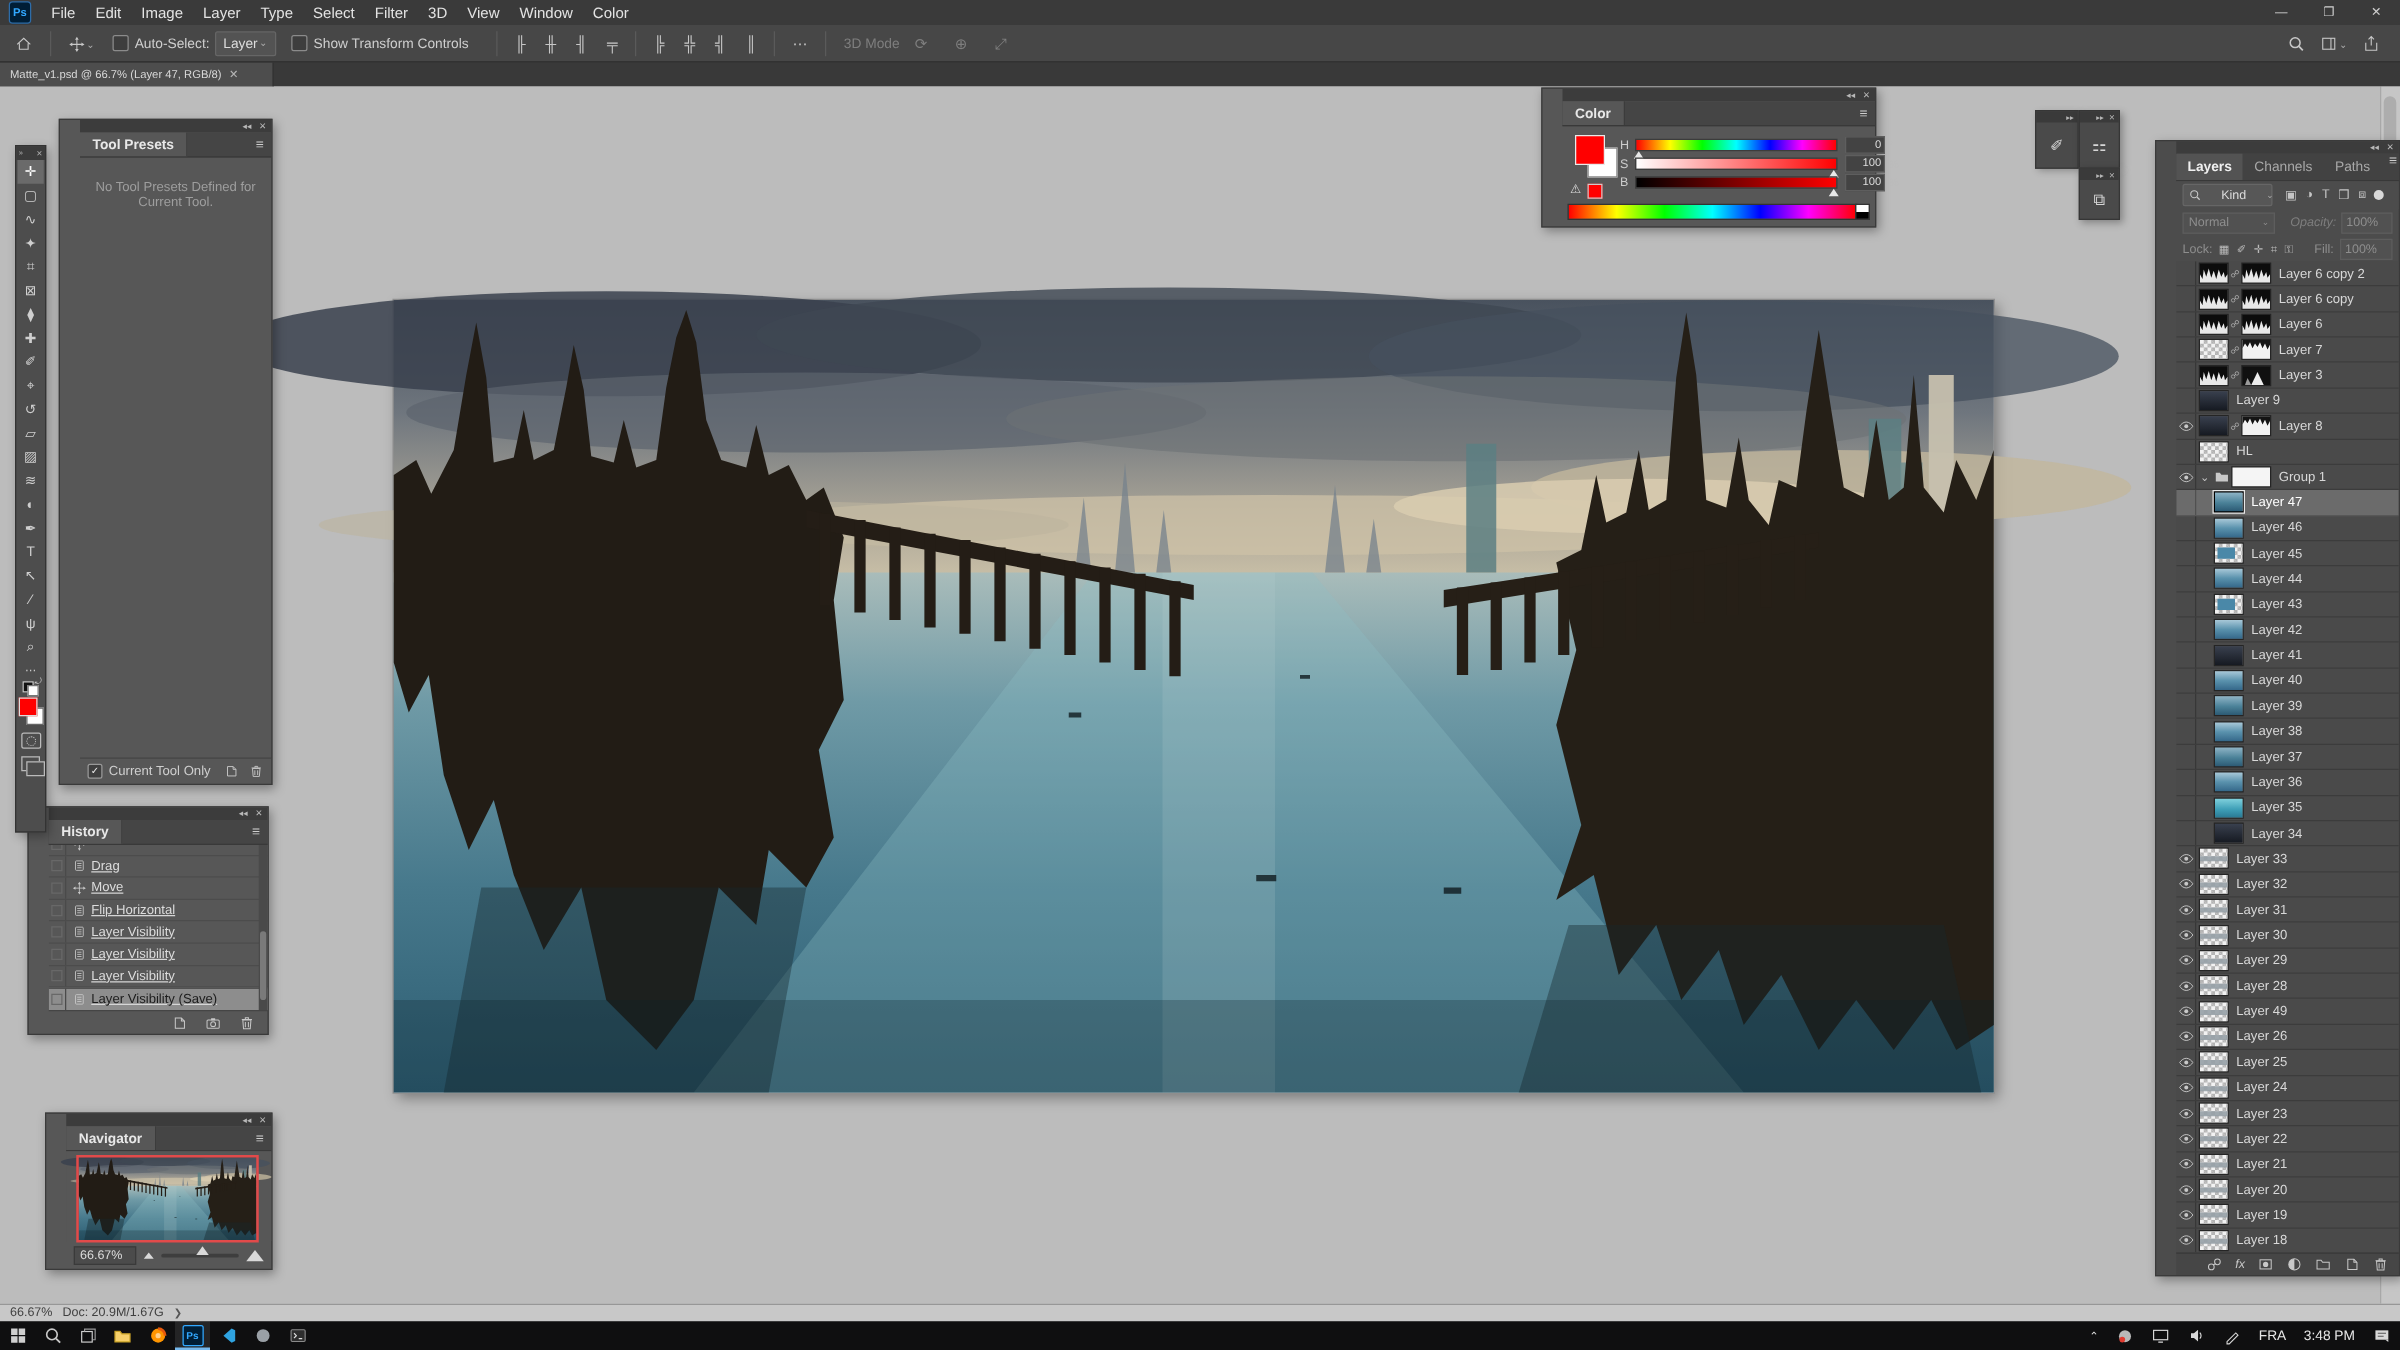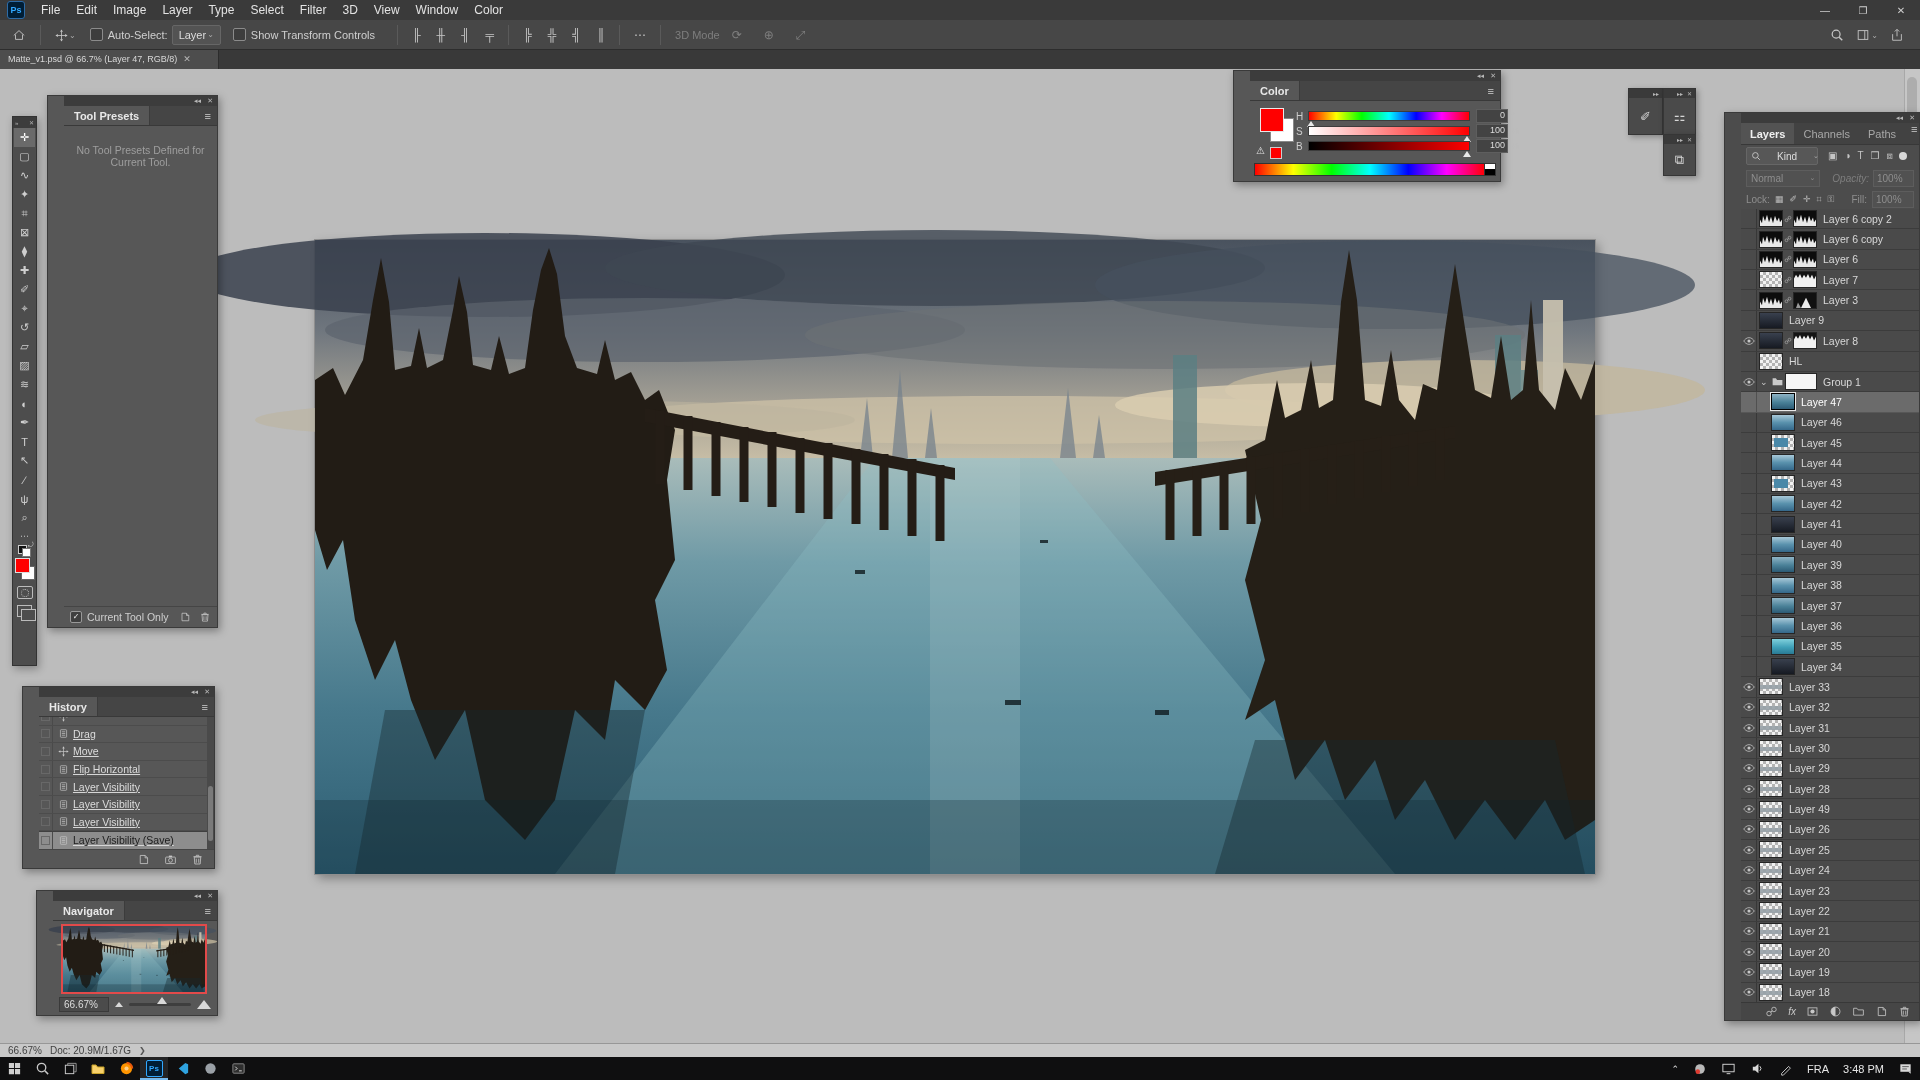--- a/index.html
+++ b/index.html
@@ -91,21 +91,21 @@
   
   .tp-panel{left:47px;top:26px;width:153px;height:531px;display:flex;flex-direction:column;}
   .tp-empty{flex:1;font-size:10.5px;color:#9e9e9e;text-align:center;padding:18px 10px 0;}
   .tp-foot{height:20px;border-top:1px solid #454545;display:flex;align-items:center;
            font-size:10.5px;color:#cfcfcf;padding:0 6px;gap:5px;}
   .cbchk{width:10px;height:10px;background:#3f3f3f;border:1px solid #999;border-radius:2px;
          color:#eee;font-size:8px;line-height:10px;text-align:center;flex:none;}
   .tp-foot .ics{margin-left:auto;display:flex;gap:8px;align-items:center;}
 
   
-  .hist-panel{left:22px;top:617px;width:175px;height:181px;display:flex;flex-direction:column;}
+  .hist-panel{left:22px;top:576px;width:175px;height:181px;display:flex;flex-direction:column;}
   .hist-list{flex:1;overflow:hidden;position:relative;background:#575757;text-decoration:underline;}
   .hrow{height:16.6px;display:flex;align-items:center;font-size:10.5px;color:#dcdcdc;
         border-bottom:1px solid rgba(0,0,0,.12);}
   .hrow.clip{margin-top:-9px;}
   .hrow.hsel{background:#8d8d8d;color:#1c1c1c;border-top:1px solid #3f3f3f;border-bottom:1px solid #3f3f3f;}
   .hchk{width:13px;height:100%;border-right:1px solid #4a4a4a;flex:none;display:flex;
         align-items:center;justify-content:center;}
   .hchk i{width:7px;height:7px;border:1px solid #686868;display:block;}
   .hico{width:20px;display:flex;justify-content:center;flex:none;}
   .hsb{position:absolute;right:0;top:0;width:7px;height:100%;background:#4a4a4a;}

